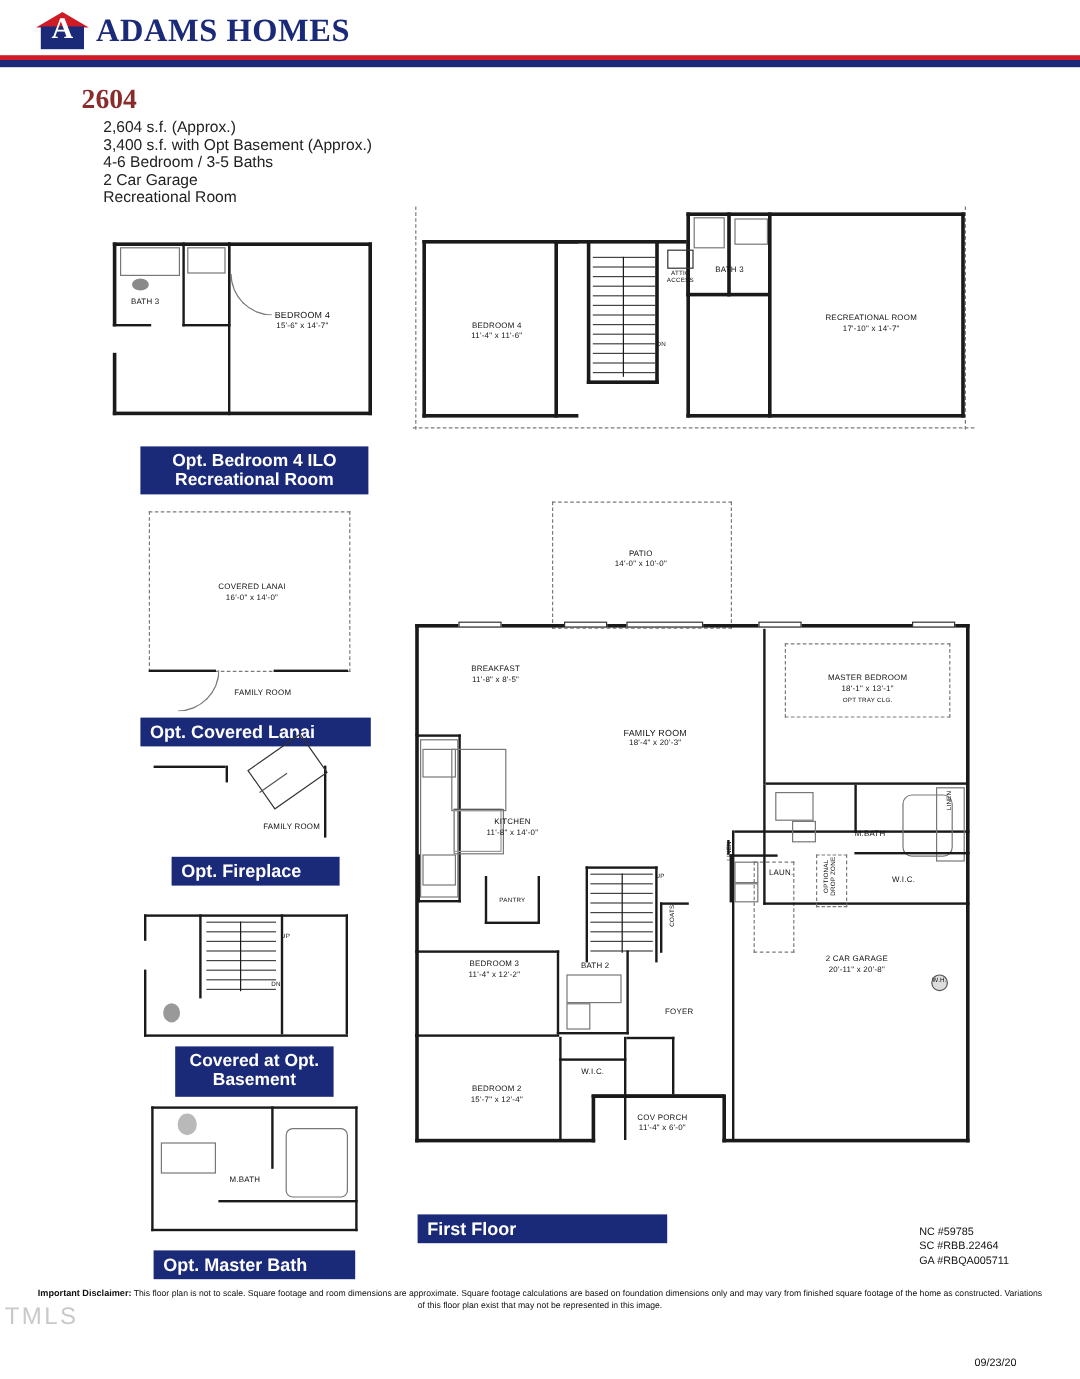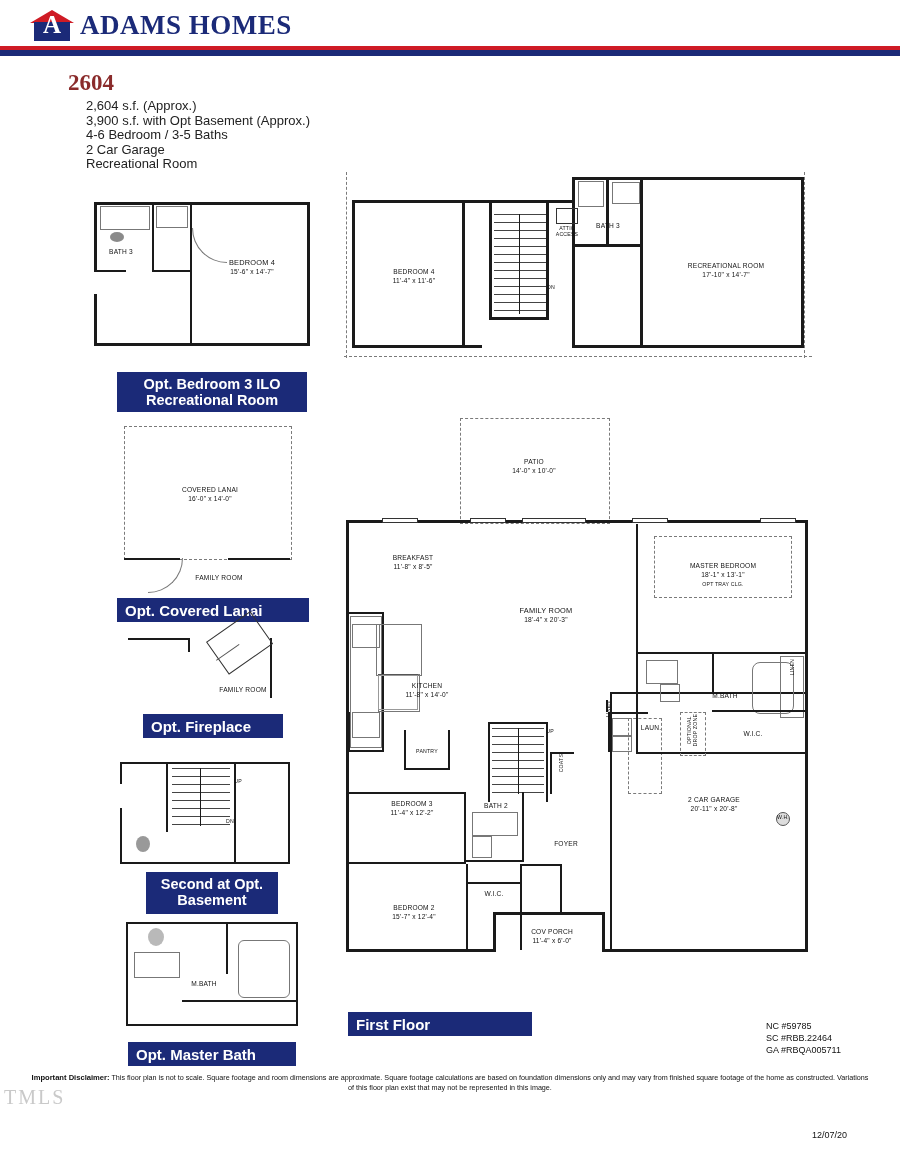--- a/index.html
+++ b/index.html
@@ -61,21 +61,21 @@
   .cap.two{font-size:14.5px;line-height:16px;text-align:center;}
 
   
   .disclaimer{position:absolute;left:30px;top:1073px;width:840px;font-size:7.2px;line-height:9.6px;text-align:center;color:#111;}
   .disclaimer b{font-size:7.6px;}
   .follow{position:absolute;left:0;top:1102px;width:900px;text-align:center;font-size:7.6px;color:#111;}
   .social{display:inline-flex;gap:1px;vertical-align:-2px;margin:0 3px;}
   .social i{display:inline-block;width:10px;height:10px;font-style:normal;font-size:7px;line-height:10px;text-align:center;color:#fff;}
   .codes{position:absolute;left:766px;top:1020px;font-size:9px;line-height:12px;color:#111;}
   .date{position:absolute;left:812px;top:1130px;font-size:9px;color:#111;}
-  .tmls{position:absolute;left:4px;top:1086px;font-size:20px;letter-spacing:2px;color:#c9c9c9;font-family:Liberation Serif, serif;}
+  .tmls{position:absolute;left:4px;top:1086px;font-size:20px;letter-spacing:2px;color:#c9c9c9;font-family:Liberation Sans, sans-serif;}
 
   .stair{position:absolute;}
   .stair div{position:absolute;background:#444;height:1px;left:0;right:0;}
 </style>
 </head>
 <body>
 
 <div class="sheet">
 
   <div class="brandbar">
@@ -87,21 +87,21 @@
       </div>
       <div class="brand-text">ADAMS HOMES</div>
     </div>
     <div class="rule-red"></div>
     <div class="rule-blue"></div>
   </div>
 
   <div class="plan-no">2604</div>
   <div class="specs">
     <div>2,604 s.f. (Approx.)</div>
-    <div>3,900 s.f. with Opt Basement (Approx.)</div>
+    <div>3,400 s.f. with Opt Basement (Approx.)</div>
     <div>4-6 Bedroom / 3-5 Baths</div>
     <div>2 Car Garage</div>
     <div>Recreational Room</div>
   </div>
 
   <div class="plan" style="left:88px;top:198px;width:222px;height:160px;">
 
     <div class="wall" style="left:6px;top:4px;width:216px;height:3px;"></div>
     <div class="wall" style="left:6px;top:4px;width:3px;height:70px;"></div>
     <div class="wall" style="left:6px;top:96px;width:3px;height:52px;"></div>
@@ -118,21 +118,21 @@
     <div class="hair" style="left:22px;top:34px;width:14px;height:10px;border-radius:50%;"></div>
     <div class="boxl" style="left:68px;top:8px;width:30px;height:20px;"></div>
 
     <div class="boxl" style="left:104px;top:30px;width:34px;height:34px;border-radius:0 0 0 100%;border-top:none;border-right:none;"></div>
     <div class="lbl" style="left:4px;top:248px;"></div>
     <div class="lbl" style="left:8px;top:50px;width:50px;">BATH 3</div>
     <div class="lbl big" style="left:110px;top:60px;width:108px;">BEDROOM 4</div>
     <div class="lbl" style="left:110px;top:70px;width:108px;">15'-6" x 14'-7"</div>
   </div>
   <div class="cap two" style="left:117px;top:372px;width:190px;height:40px;">
-    <div>Opt. Bedroom 3 ILO</div>
+    <div>Opt. Bedroom 4 ILO</div>
     <div>Recreational Room</div>
   </div>
 
   <div class="plan" style="left:344px;top:172px;width:470px;height:190px;">
 
     <div class="dash" style="left:2px;top:0px;width:0;height:186px;border-width:0 0 0 1px;"></div>
     <div class="dash" style="left:460px;top:0px;width:0;height:186px;border-width:0 0 0 1px;"></div>
     <div class="dash" style="left:0px;top:184px;width:468px;height:0;border-width:1px 0 0 0;"></div>
 
     <div class="wall" style="left:8px;top:28px;width:130px;height:3px;"></div>
@@ -221,21 +221,21 @@
         <div style="top:40px"></div>
         <div style="top:48px"></div>
         <div style="top:56px"></div>
     </div>
     <div class="wall" style="left:82px;top:16px;width:1px;height:58px;"></div>
     <div class="lbl tiny" style="left:112px;top:26px;width:16px;">UP</div>
     <div class="lbl tiny" style="left:104px;top:66px;width:16px;">DN</div>
     <div class="hair" style="left:18px;top:84px;width:14px;height:16px;border-radius:50%;background:#999;"></div>
   </div>
   <div class="cap two" style="left:146px;top:872px;width:132px;height:42px;">
-    <div>Second at Opt.</div>
+    <div>Covered at Opt.</div>
     <div>Basement</div>
   </div>
 
   <div class="plan" style="left:122px;top:918px;width:180px;height:118px;">
     <div class="wall" style="left:4px;top:4px;width:172px;height:2px;"></div>
     <div class="wall" style="left:4px;top:4px;width:2px;height:104px;"></div>
     <div class="wall" style="left:4px;top:106px;width:172px;height:2px;"></div>
     <div class="wall" style="left:174px;top:4px;width:2px;height:104px;"></div>
     <div class="wall" style="left:104px;top:4px;width:2px;height:52px;"></div>
     <div class="wall" style="left:60px;top:82px;width:116px;height:2px;"></div>
@@ -380,27 +380,27 @@
 
     <div class="lbl" style="left:130px;top:390px;width:52px;">BATH 2</div>
 
     <div class="lbl" style="left:22px;top:492px;width:104px;">BEDROOM 2</div>
     <div class="lbl" style="left:22px;top:501px;width:104px;">15'-7" x 12'-4"</div>
 
     <div class="lbl" style="left:128px;top:478px;width:52px;">W.I.C.</div>
     <div class="lbl" style="left:196px;top:428px;width:60px;">FOYER</div>
   </div>
 
-  <div class="cap" style="left:348px;top:1012px;width:184px;height:24px;">First Floor</div>
+  <div class="cap" style="left:348px;top:1012px;width:208px;height:24px;">First Floor</div>
 
   <div class="codes">
     <div>NC #59785</div>
     <div>SC #RBB.22464</div>
     <div>GA #RBQA005711</div>
   </div>
 
   <div class="tmls">TMLS</div>
   <div class="disclaimer">
     <b>Important Disclaimer:</b>
     <span>This floor plan is not to scale. Square footage and room dimensions are approximate. Square footage calculations are based on foundation dimensions only and may vary from finished square footage of the home as constructed. Variations of this floor plan exist that may not be represented in this image.</span>
   </div>
-  <div class="date">12/07/20</div>
+  <div class="date">09/23/20</div>
 </div>
 
 </body></html>

